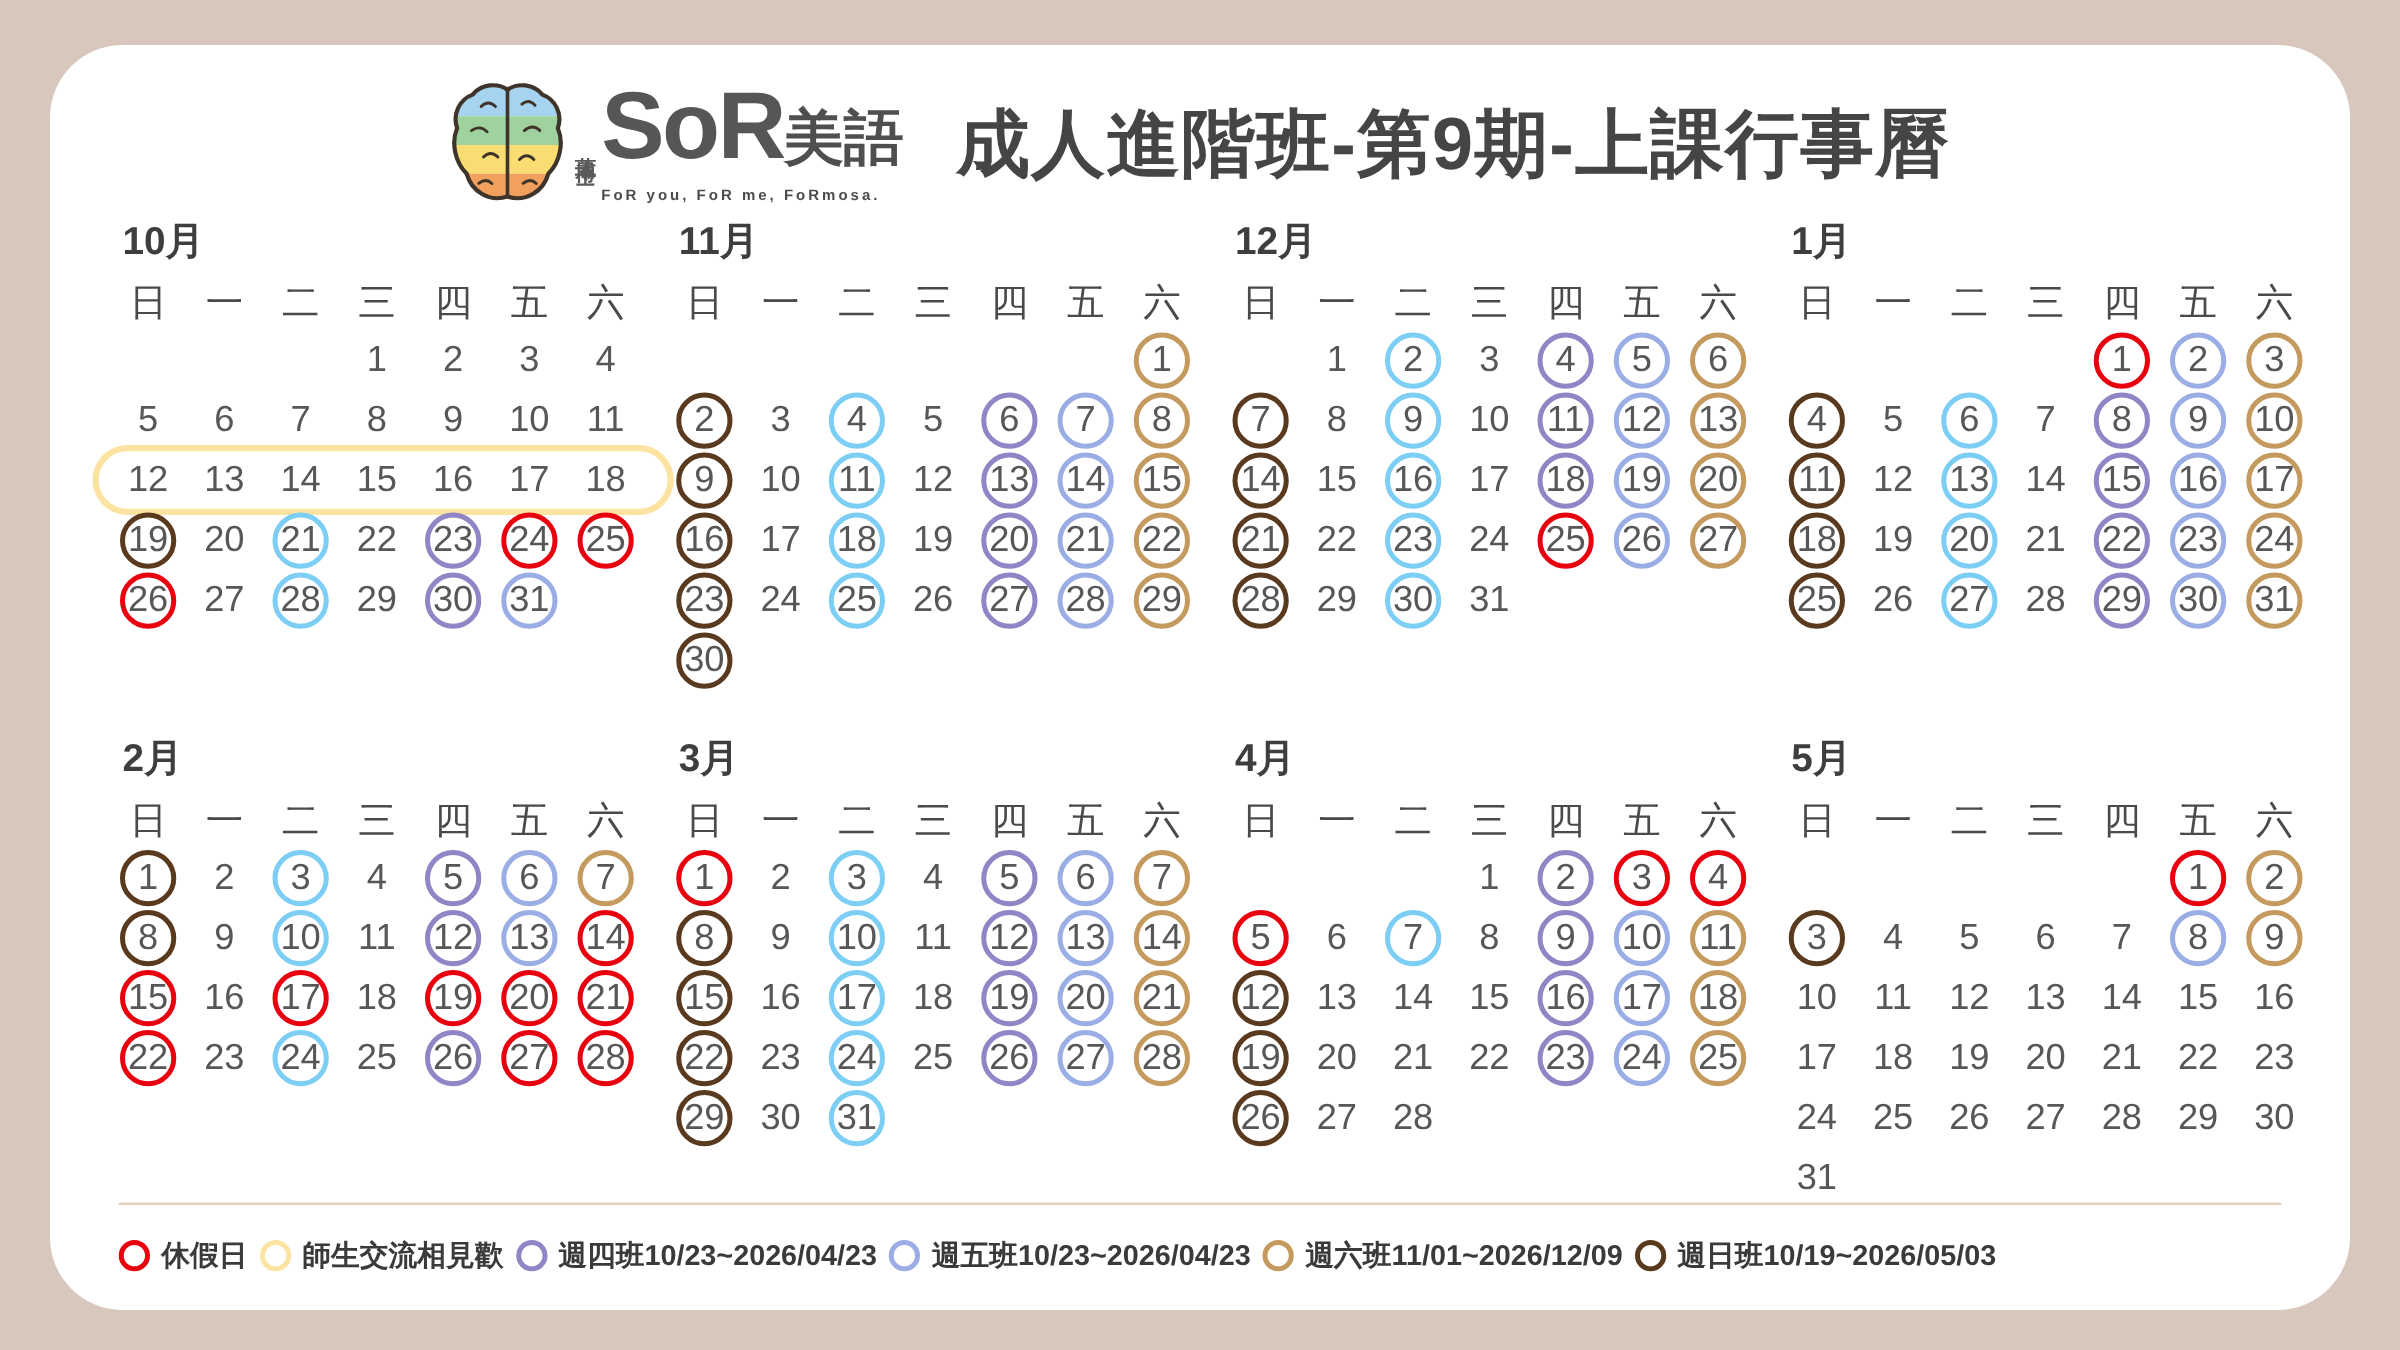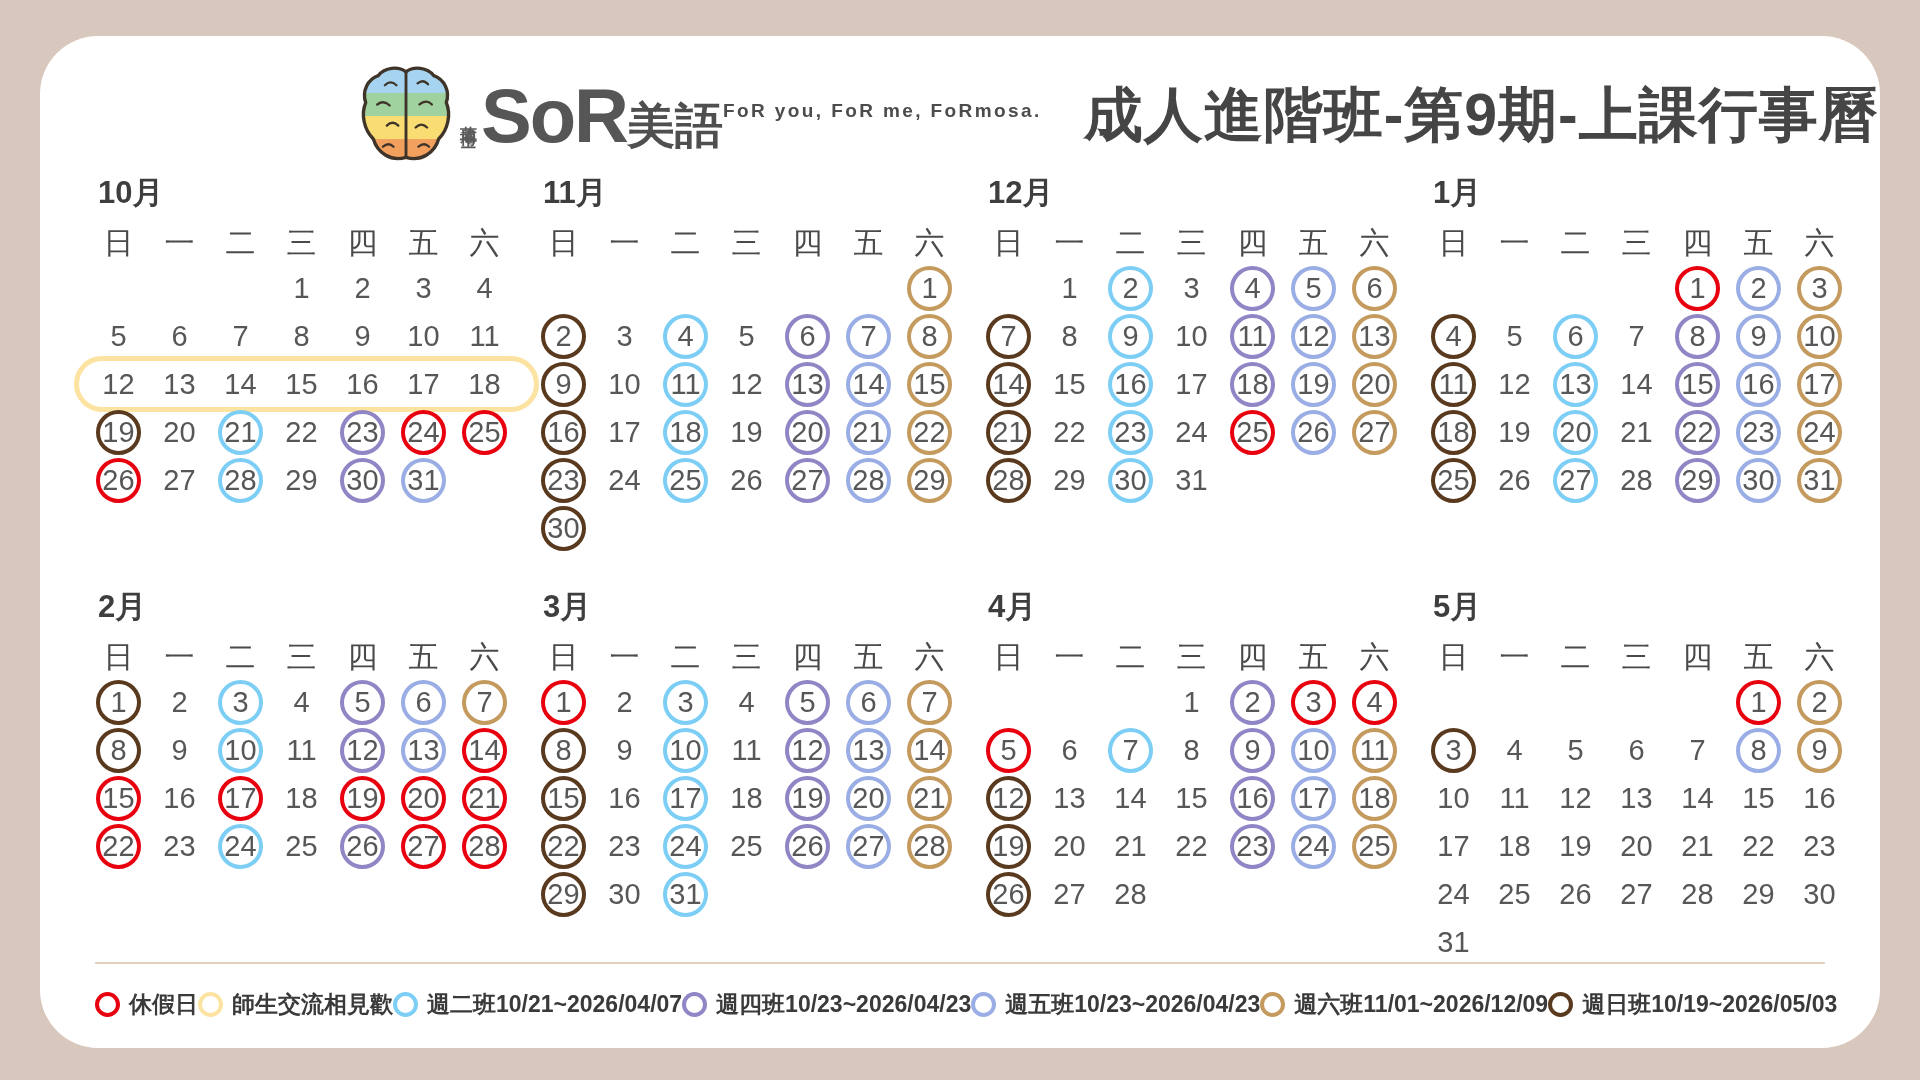--- a/index.html
+++ b/index.html
@@ -18,25 +18,25 @@
   .logo-row{
     position:absolute;top:22px;left:318px;height:116px;
     display:flex;align-items:center;
   }
   .brain{width:96px;height:104px;flex:0 0 auto;}
   .doctor{
     writing-mode:vertical-rl;text-orientation:upright;
     font-size:17px;font-weight:700;color:#5a5a5a;letter-spacing:3px;
     margin:0 4px 0 6px;line-height:1;
   }
-  .brand-col{display:flex;flex-direction:row;}
+  .brand-col{display:flex;flex-direction:column;}
   .brand-line{display:flex;align-items:baseline;}
   .brand-latin{font-size:76px;font-weight:700;color:#565656;line-height:.85;letter-spacing:-2px;}
   .brand-cjk{font-size:48px;font-weight:600;color:#4f4f4f;line-height:.9;}
-  .tagline{font-size:19px;font-weight:700;color:#4c4c4c;letter-spacing:2.4px;margin-top:16px;}
+  .tagline{font-size:12px;font-weight:700;color:#4c4c4c;letter-spacing:2.4px;margin-top:16px;}
   .main-title{font-size:59px;font-weight:800;color:#454545;letter-spacing:1px;margin-left:42px;white-space:nowrap;}
   
   .months{
     position:absolute;top:132px;left:48px;right:12px;
     display:grid;grid-template-columns:repeat(4,1fr);grid-template-rows:414px auto;
   }
   .month-title{
     height:46px;margin-bottom:8px;padding-left:10px;
     display:flex;align-items:flex-end;
     font-size:31px;font-weight:700;color:#3E3E3E;
@@ -1067,24 +1067,20 @@
   <div class="legend" id="legend">
       <div class="legend-item">
         <div class="legend-circle" style="border-color: rgb(232, 0, 15);"></div>
         <div class="legend-label">休假日</div>
       </div>
       <div class="legend-item">
         <div class="legend-circle" style="border-color: rgb(252, 227, 161);"></div>
         <div class="legend-label">師生交流相見歡</div>
       </div>
       <div class="legend-item">
-        <div class="legend-circle" style="border-color: rgb(125, 206, 245);"></div>
-        <div class="legend-label">週二班10/21~2026/04/07</div>
-      </div>
-      <div class="legend-item">
         <div class="legend-circle" style="border-color: rgb(145, 133, 197);"></div>
         <div class="legend-label">週四班10/23~2026/04/23</div>
       </div>
       <div class="legend-item">
         <div class="legend-circle" style="border-color: rgb(154, 174, 229);"></div>
         <div class="legend-label">週五班10/23~2026/04/23</div>
       </div>
       <div class="legend-item">
         <div class="legend-circle" style="border-color: rgb(196, 154, 95);"></div>
         <div class="legend-label">週六班11/01~2026/12/09</div>

